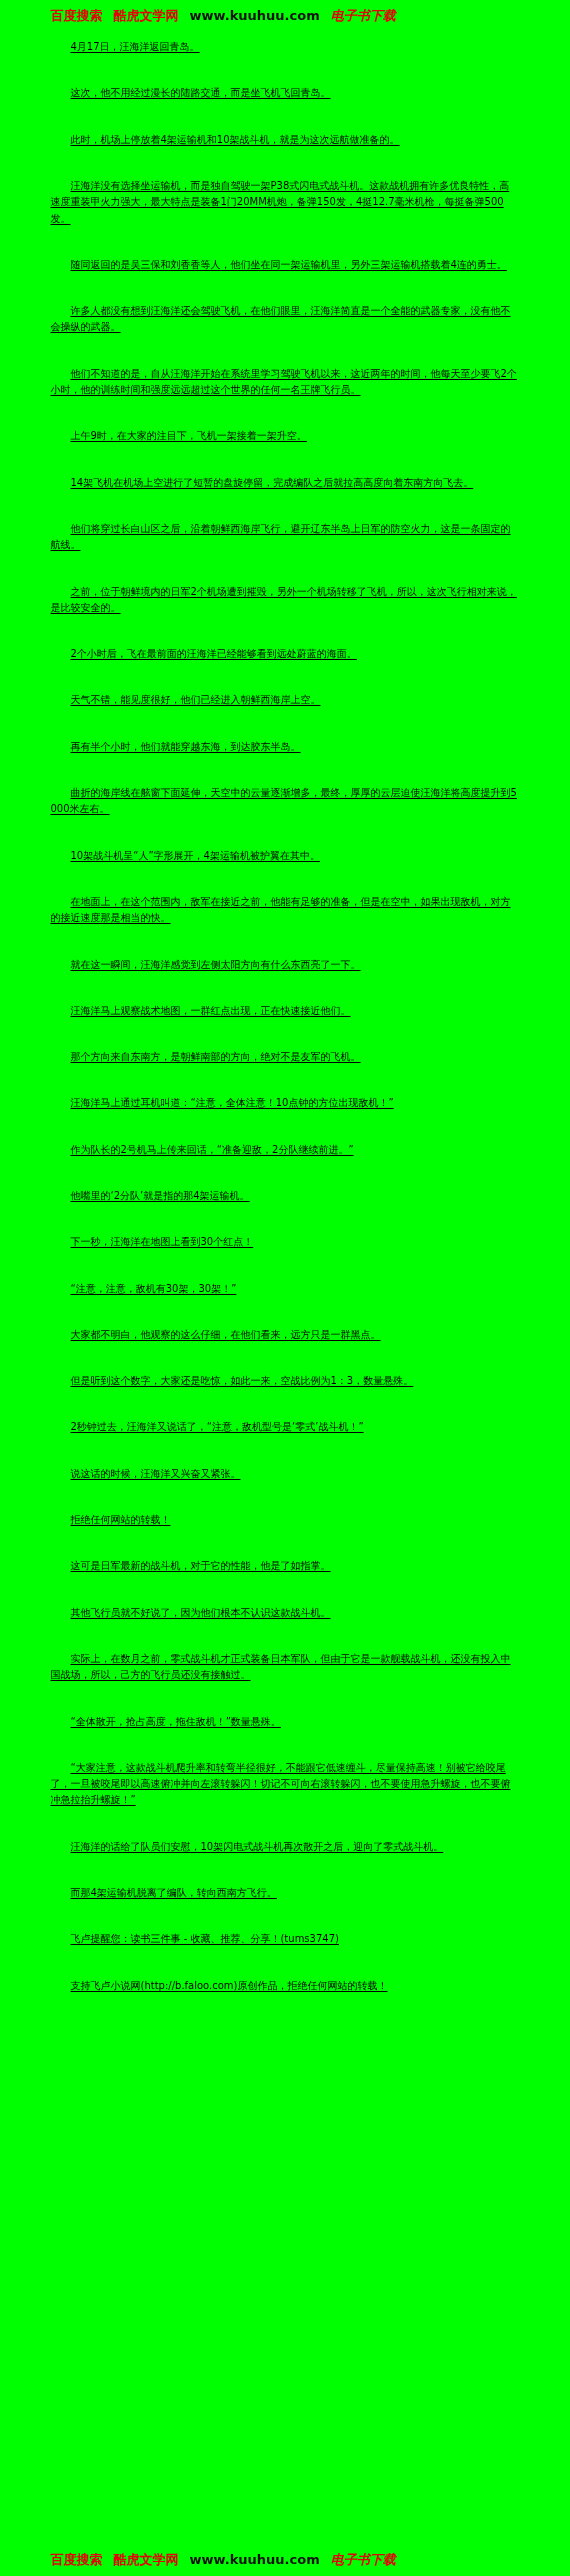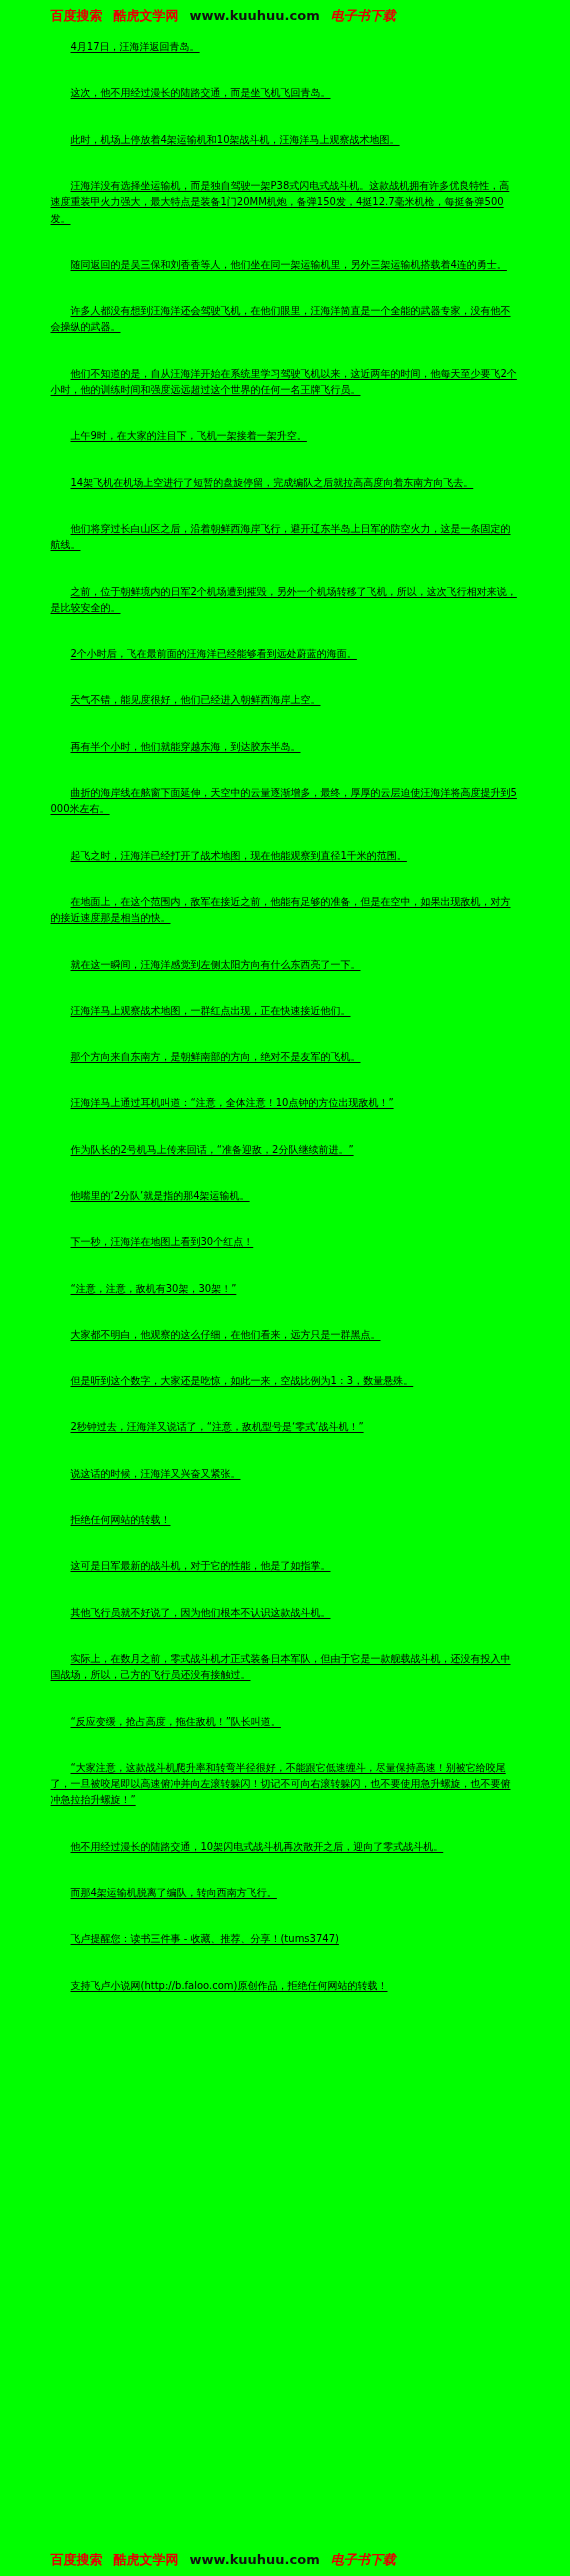--- a/index.html
+++ b/index.html
@@ -48,54 +48,54 @@
   <div class="banner top">
     <span class="seg red">百度搜索</span>
     <span class="seg red">酷虎文学网</span>
     <span class="seg url">www.kuuhuu.com</span>
     <span class="seg fancy">电子书下载</span>
   </div>
 
   <div class="content">
       <p class="para">4月17日，汪海洋返回青岛。</p>
       <p class="para">这次，他不用经过漫长的陆路交通，而是坐飞机飞回青岛。</p>
-      <p class="para">此时，机场上停放着4架运输机和10架战斗机，汪海洋马上观察战术地图。</p>
+      <p class="para">此时，机场上停放着4架运输机和10架战斗机，就是为这次远航做准备的。</p>
       <p class="para">汪海洋没有选择坐运输机，而是独自驾驶一架P38式闪电式战斗机。这款战机拥有许多优良特性，高速度重装甲火力强大，最大特点是装备1门20MM机炮，备弹150发，4挺12.7毫米机枪，每挺备弹500发。</p>
       <p class="para">随同返回的是吴三保和刘香香等人，他们坐在同一架运输机里，另外三架运输机搭载着4连的勇士。</p>
       <p class="para">许多人都没有想到汪海洋还会驾驶飞机，在他们眼里，汪海洋简直是一个全能的武器专家，没有他不会操纵的武器。</p>
       <p class="para">他们不知道的是，自从汪海洋开始在系统里学习驾驶飞机以来，这近两年的时间，他每天至少要飞2个小时，他的训练时间和强度远远超过这个世界的任何一名王牌飞行员。</p>
       <p class="para">上午9时，在大家的注目下，飞机一架接着一架升空。</p>
       <p class="para">14架飞机在机场上空进行了短暂的盘旋停留，完成编队之后就拉高高度向着东南方向飞去。</p>
       <p class="para">他们将穿过长白山区之后，沿着朝鲜西海岸飞行，避开辽东半岛上日军的防空火力，这是一条固定的航线。</p>
       <p class="para">之前，位于朝鲜境内的日军2个机场遭到摧毁，另外一个机场转移了飞机，所以，这次飞行相对来说，是比较安全的。</p>
       <p class="para">2个小时后，飞在最前面的汪海洋已经能够看到远处蔚蓝的海面。</p>
       <p class="para">天气不错，能见度很好，他们已经进入朝鲜西海岸上空。</p>
       <p class="para">再有半个小时，他们就能穿越东海，到达胶东半岛。</p>
       <p class="para">曲折的海岸线在舷窗下面延伸，天空中的云量逐渐增多，最终，厚厚的云层迫使汪海洋将高度提升到5000米左右。</p>
-      <p class="para">起飞之时，汪海洋已经打开了战术地图，现在他能观察到直径1千米的范围。</p>
+      <p class="para">10架战斗机呈“人”字形展开，4架运输机被护翼在其中。</p>
       <p class="para">在地面上，在这个范围内，敌军在接近之前，他能有足够的准备，但是在空中，如果出现敌机，对方的接近速度那是相当的快。</p>
       <p class="para">就在这一瞬间，汪海洋感觉到左侧太阳方向有什么东西亮了一下。</p>
       <p class="para">汪海洋马上观察战术地图，一群红点出现，正在快速接近他们。</p>
       <p class="para">那个方向来自东南方，是朝鲜南部的方向，绝对不是友军的飞机。</p>
       <p class="para">汪海洋马上通过耳机叫道：“注意，全体注意！10点钟的方位出现敌机！”</p>
       <p class="para">作为队长的2号机马上传来回话，“准备迎敌，2分队继续前进。”</p>
       <p class="para">他嘴里的‘2分队’就是指的那4架运输机。</p>
       <p class="para">下一秒，汪海洋在地图上看到30个红点！</p>
       <p class="para">“注意，注意，敌机有30架，30架！”</p>
       <p class="para">大家都不明白，他观察的这么仔细，在他们看来，远方只是一群黑点。</p>
       <p class="para">但是听到这个数字，大家还是吃惊，如此一来，空战比例为1：3，数量悬殊。</p>
       <p class="para">2秒钟过去，汪海洋又说话了，“注意，敌机型号是‘零式’战斗机！”</p>
       <p class="para">说这话的时候，汪海洋又兴奋又紧张。</p>
       <p class="para">拒绝任何网站的转载！</p>
       <p class="para">这可是日军最新的战斗机，对于它的性能，他是了如指掌。</p>
       <p class="para">其他飞行员就不好说了，因为他们根本不认识这款战斗机。</p>
       <p class="para">实际上，在数月之前，零式战斗机才正式装备日本军队，但由于它是一款舰载战斗机，还没有投入中国战场，所以，己方的飞行员还没有接触过。</p>
-      <p class="para">“反应变缓，抢占高度，拖住敌机！”队长叫道。</p>
+      <p class="para">“全体散开，抢占高度，拖住敌机！”数量悬殊。</p>
       <p class="para">“大家注意，这款战斗机爬升率和转弯半径很好，不能跟它低速缠斗，尽量保持高速！别被它给咬尾了，一旦被咬尾即以高速俯冲并向左滚转躲闪！切记不可向右滚转躲闪，也不要使用急升螺旋，也不要俯冲急拉抬升螺旋！”</p>
-      <p class="para">他不用经过漫长的陆路交通，10架闪电式战斗机再次散开之后，迎向了零式战斗机。</p>
+      <p class="para">汪海洋的话给了队员们安慰，10架闪电式战斗机再次散开之后，迎向了零式战斗机。</p>
       <p class="para">而那4架运输机脱离了编队，转向西南方飞行。</p>
       <p class="para">飞卢提醒您：读书三件事 - 收藏、推荐、分享！(tums3747)</p>
       <p class="para last">支持飞卢小说网(http://b.faloo.com)原创作品，拒绝任何网站的转载！</p>
     </div>
 
   <div class="banner bottom">
     <span class="seg red">百度搜索</span>
     <span class="seg red">酷虎文学网</span>
     <span class="seg url">www.kuuhuu.com</span>
     <span class="seg fancy">电子书下载</span>

